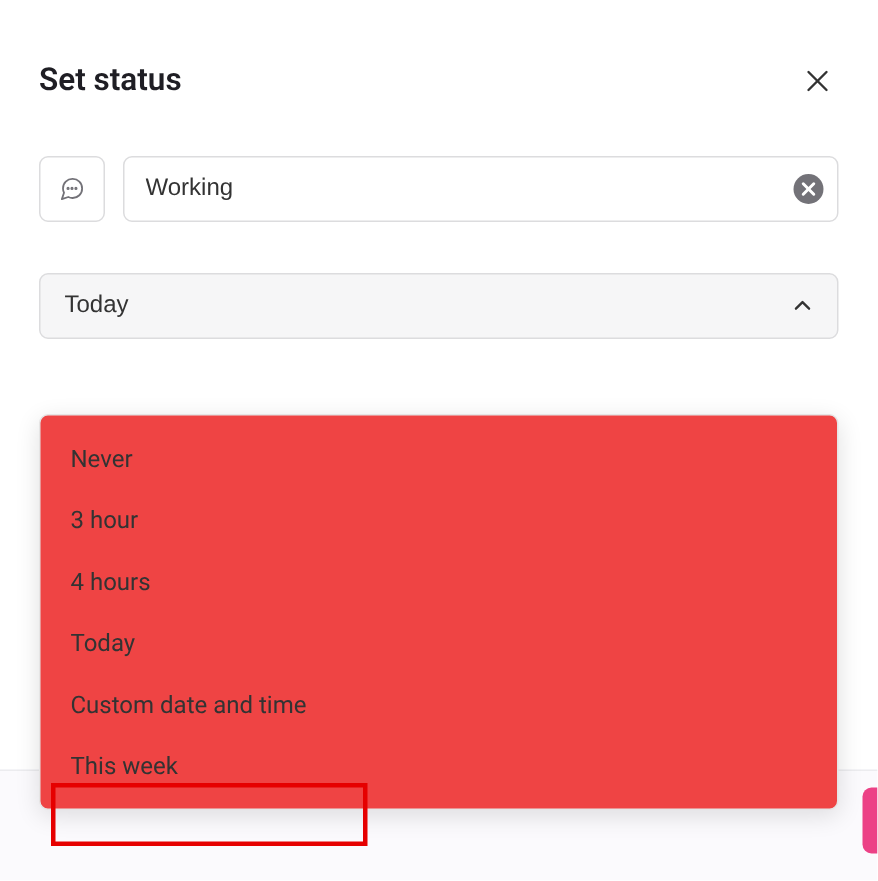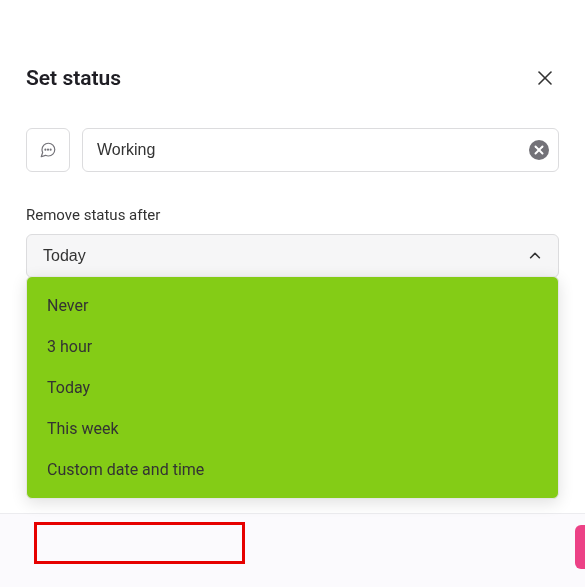--- a/index.html
+++ b/index.html
@@ -9,22 +9,21 @@
     }
     body {
       font-family: -apple-system, BlinkMacSystemFont, "Segoe UI", Roboto, Helvetica, Arial, sans-serif;
       background: #ffffff;
       width: 585px;
       height: 587px;
       position: relative;
       overflow: hidden;
     }
     .dialog {
-      padding: 28px 26px 20px 26px;
-      margin-top: 36px;
+      padding: 40px 26px 20px 26px;
     }
     .header {
       display: flex;
       justify-content: space-between;
       align-items: center;
       margin-bottom: 36px;
     }
     .title {
       font-size: 21px;
       font-weight: 600;
@@ -121,21 +120,21 @@
     }
     .dropdown-btn svg {
       width: 14px;
       height: 14px;
     }
     .dropdown-menu {
       position: absolute;
       left: 26px;
       right: 26px;
       top: 276px;
-      background: #84cc16;
+      background: #ef4444;
       border: 1px solid #e5e5e5;
       border-radius: 6px;
       box-shadow: 0 4px 16px rgba(0,0,0,0.12);
       padding: 8px 0;
       z-index: 10;
     }
     .dropdown-item {
       padding: 11px 20px;
       font-size: 16px;
       color: #333;
@@ -195,34 +194,34 @@
       <input type="text" class="status-input" value="Working" style="">
       <button class="clear-btn">
         <svg viewBox="0 0 10 10" fill="none" stroke="currentColor" stroke-width="2" stroke-linecap="round">
           <line x1="1.5" y1="1.5" x2="8.5" y2="8.5"></line>
           <line x1="8.5" y1="1.5" x2="1.5" y2="8.5"></line>
         </svg>
       </button>
     </div>
   </div>
 
-  <div class="remove-label">Remove status after</div>
 
   <button class="dropdown-btn">
     <span>Today</span>
     <svg viewBox="0 0 16 16" fill="none" stroke="currentColor" stroke-width="1.8" stroke-linecap="round" stroke-linejoin="round">
       <polyline points="3,10 8,5 13,10"></polyline>
     </svg>
   </button>
 </div>
 
 <div class="bottom-bar"></div>
 <div class="pink-btn"></div>
 
 <div class="dropdown-menu">
   <div class="dropdown-item">Never</div>
   <div class="dropdown-item">3 hour</div>
+  <div class="dropdown-item">4 hours</div>
   <div class="dropdown-item">Today</div>
+  <div class="dropdown-item">Custom date and time</div>
   <div class="dropdown-item">This week</div>
-  <div class="dropdown-item">Custom date and time</div>
 </div>
 
 <div class="highlight-box" style="left:34px; top:522px; width:211px; height:42px;"></div>
 
 </body></html>

